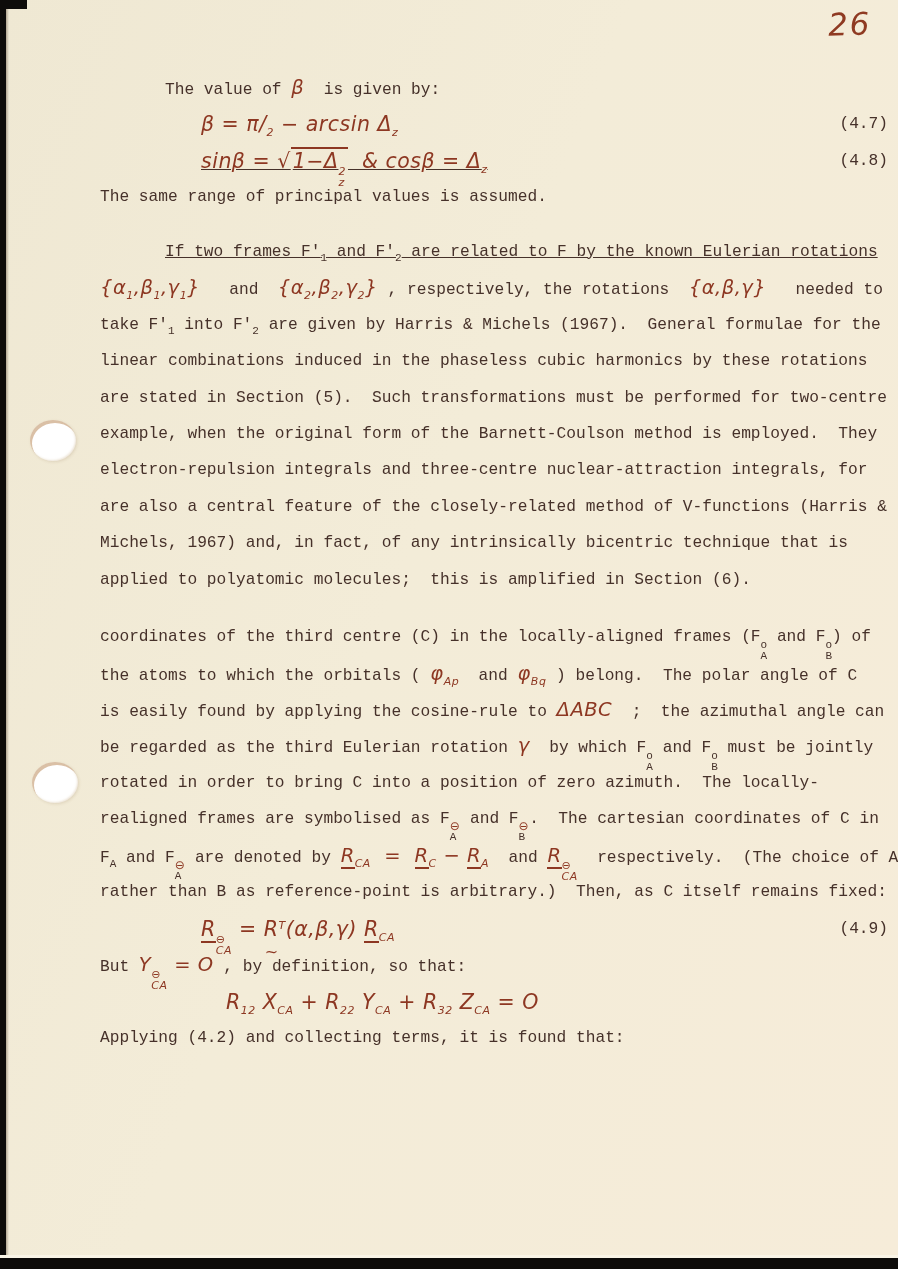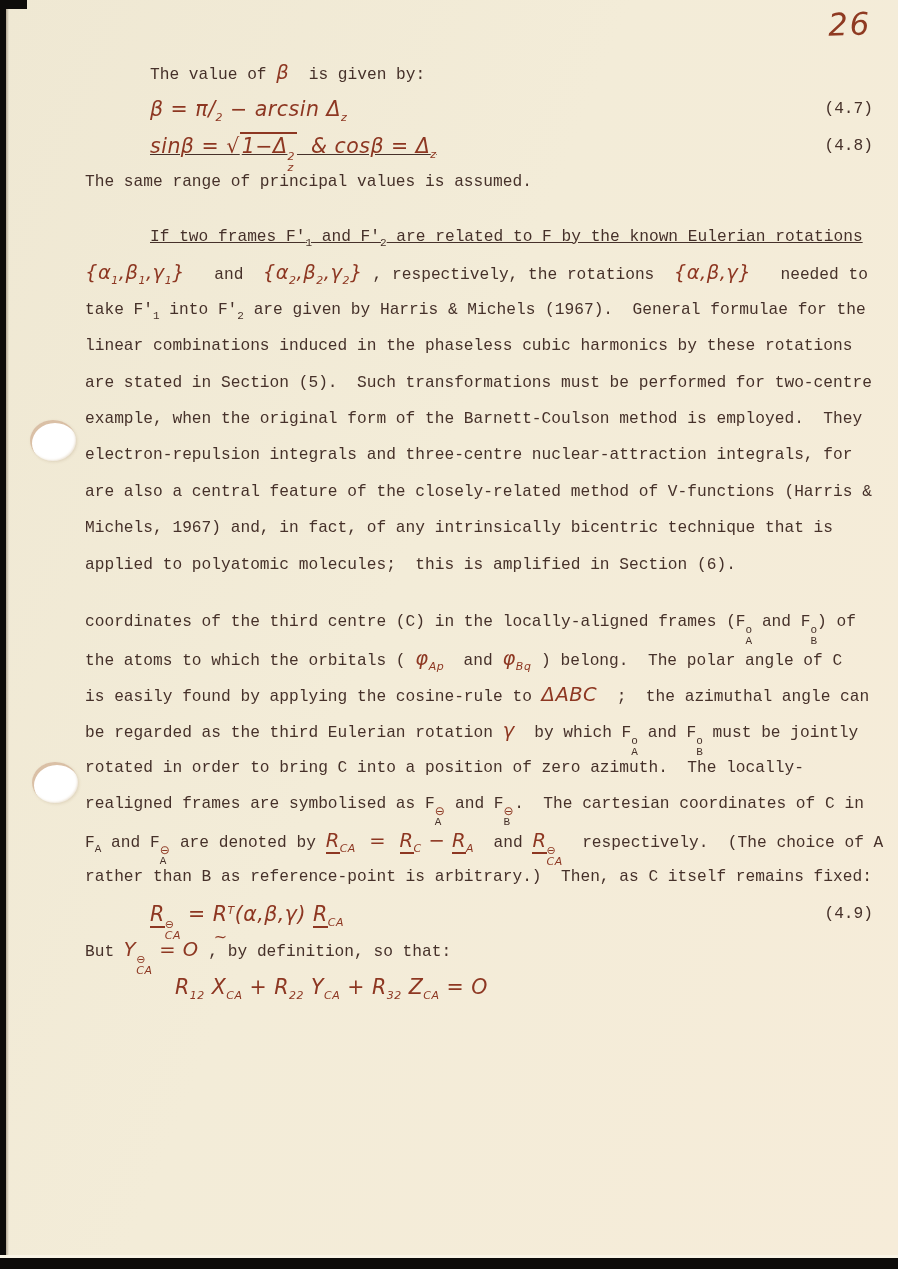--- a/index.html
+++ b/index.html
@@ -29,36 +29,36 @@
   .hole2{left:32px;top:762px;}
   
   .pagenum{
     position:absolute;top:6px;left:828px;
     font-family:"DejaVu Sans",sans-serif;font-style:italic;
     font-size:31px;color:#8f3a22;letter-spacing:2px;
     transform:rotate(-2deg);
   }
   
   .textblock{
-    position:absolute;left:85px;top:0;width:792px;height:958px;
-    padding-top:55px;box-sizing:border-box;
+    position:absolute;left:100px;top:0;width:792px;height:958px;
+    padding-top:70px;box-sizing:border-box;
     font-size:16.2px;color:#46312a;
   }
   .line{
     position:relative;height:36.45px;line-height:36.45px;
     white-space:pre;overflow:visible;
   }
   .gap{width:100%;}
   .eqno{position:absolute;right:4px;top:0;color:#46312a;}
   
   .hw{
     font-family:"DejaVu Sans",sans-serif;font-style:italic;
     color:#8d3722;font-size:19.5px;letter-spacing:.5px;
   }
-  .eqline .hw{font-size:20.5px;}
+  .eqline .hw{font-size:20.5px;margin-left:36px;}
   .hw u{text-decoration:none;border-bottom:2px solid currentColor;padding-bottom:0px;}
   sub,sup{font-size:11px;line-height:0;}
   sub{vertical-align:-5px;}
   sup{vertical-align:7px;}
   .ss{
     display:inline-flex;flex-direction:column;vertical-align:-7px;
     font-size:11px;line-height:11px;text-align:left;
   }
   .ss .hw{font-size:12px;}
   .ov{border-top:2px solid currentColor;padding:0 2px;}
@@ -96,14 +96,15 @@
       <div class="line"><span class="run">the atoms to which the orbitals ( <span class="hw">φ<sub>Ap</sub></span>  and <span class="hw">φ<sub>Bq</sub></span> ) belong.  The polar angle of C</span></div>
       <div class="line"><span class="run">is easily found by applying the cosine-rule to <span class="hw">ΔABC</span>  ;  the azimuthal angle can</span></div>
       <div class="line"><span class="run">be regarded as the third Eulerian rotation <span class="hw">γ</span>  by which F<span class="ss"><span>o</span><span>A</span></span> and F<span class="ss"><span>o</span><span>B</span></span> must be jointly</span></div>
       <div class="line"><span class="run">rotated in order to bring C into a position of zero azimuth.  The locally-</span></div>
       <div class="line"><span class="run">realigned frames are symbolised as F<span class="ss"><span class="hw">⊖</span><span>A</span></span> and F<span class="ss"><span class="hw">⊖</span><span>B</span></span>.  The cartesian coordinates of C in</span></div>
       <div class="line"><span class="run">F<sub>A</sub> and F<span class="ss"><span class="hw">⊖</span><span>A</span></span> are denoted by <span class="hw"><u>R</u><sub>CA</sub>  =  <u>R</u><sub>C</sub> − <u>R</u><sub>A</sub></span>  and <span class="hw"><u>R</u><span class="ss"><span>⊖</span><span>CA</span></span></span>  respectively.  (The choice of A</span></div>
       <div class="line"><span class="run">rather than B as reference-point is arbitrary.)  Then, as C itself remains fixed:</span></div>
       <div class="line eqline" style="padding-left: 65px;"><span class="run"><span class="hw"><u>R</u><span class="ss"><span>⊖</span><span>CA</span></span> = <span class="tun">R<span class="t">~</span></span><sup>T</sup>(α,β,γ) <u>R</u><sub>CA</sub></span></span><span class="eqno">(4.9)</span></div>
       <div class="line"><span class="run">But <span class="hw">Y<span class="ss"><span>⊖</span><span>CA</span></span> = O</span> , by definition, so that:</span></div>
       <div class="line eqline" style="padding-left: 90px;"><span class="run"><span class="hw">R<sub>12</sub> X<sub>CA</sub> + R<sub>22</sub> Y<sub>CA</sub> + R<sub>32</sub> Z<sub>CA</sub> = O</span></span></div>
+      <div class="line"><span class="run">Applying (4.2) and collecting terms, it is found that:</span></div>
     </div>
 </div>
 
 </body></html>

